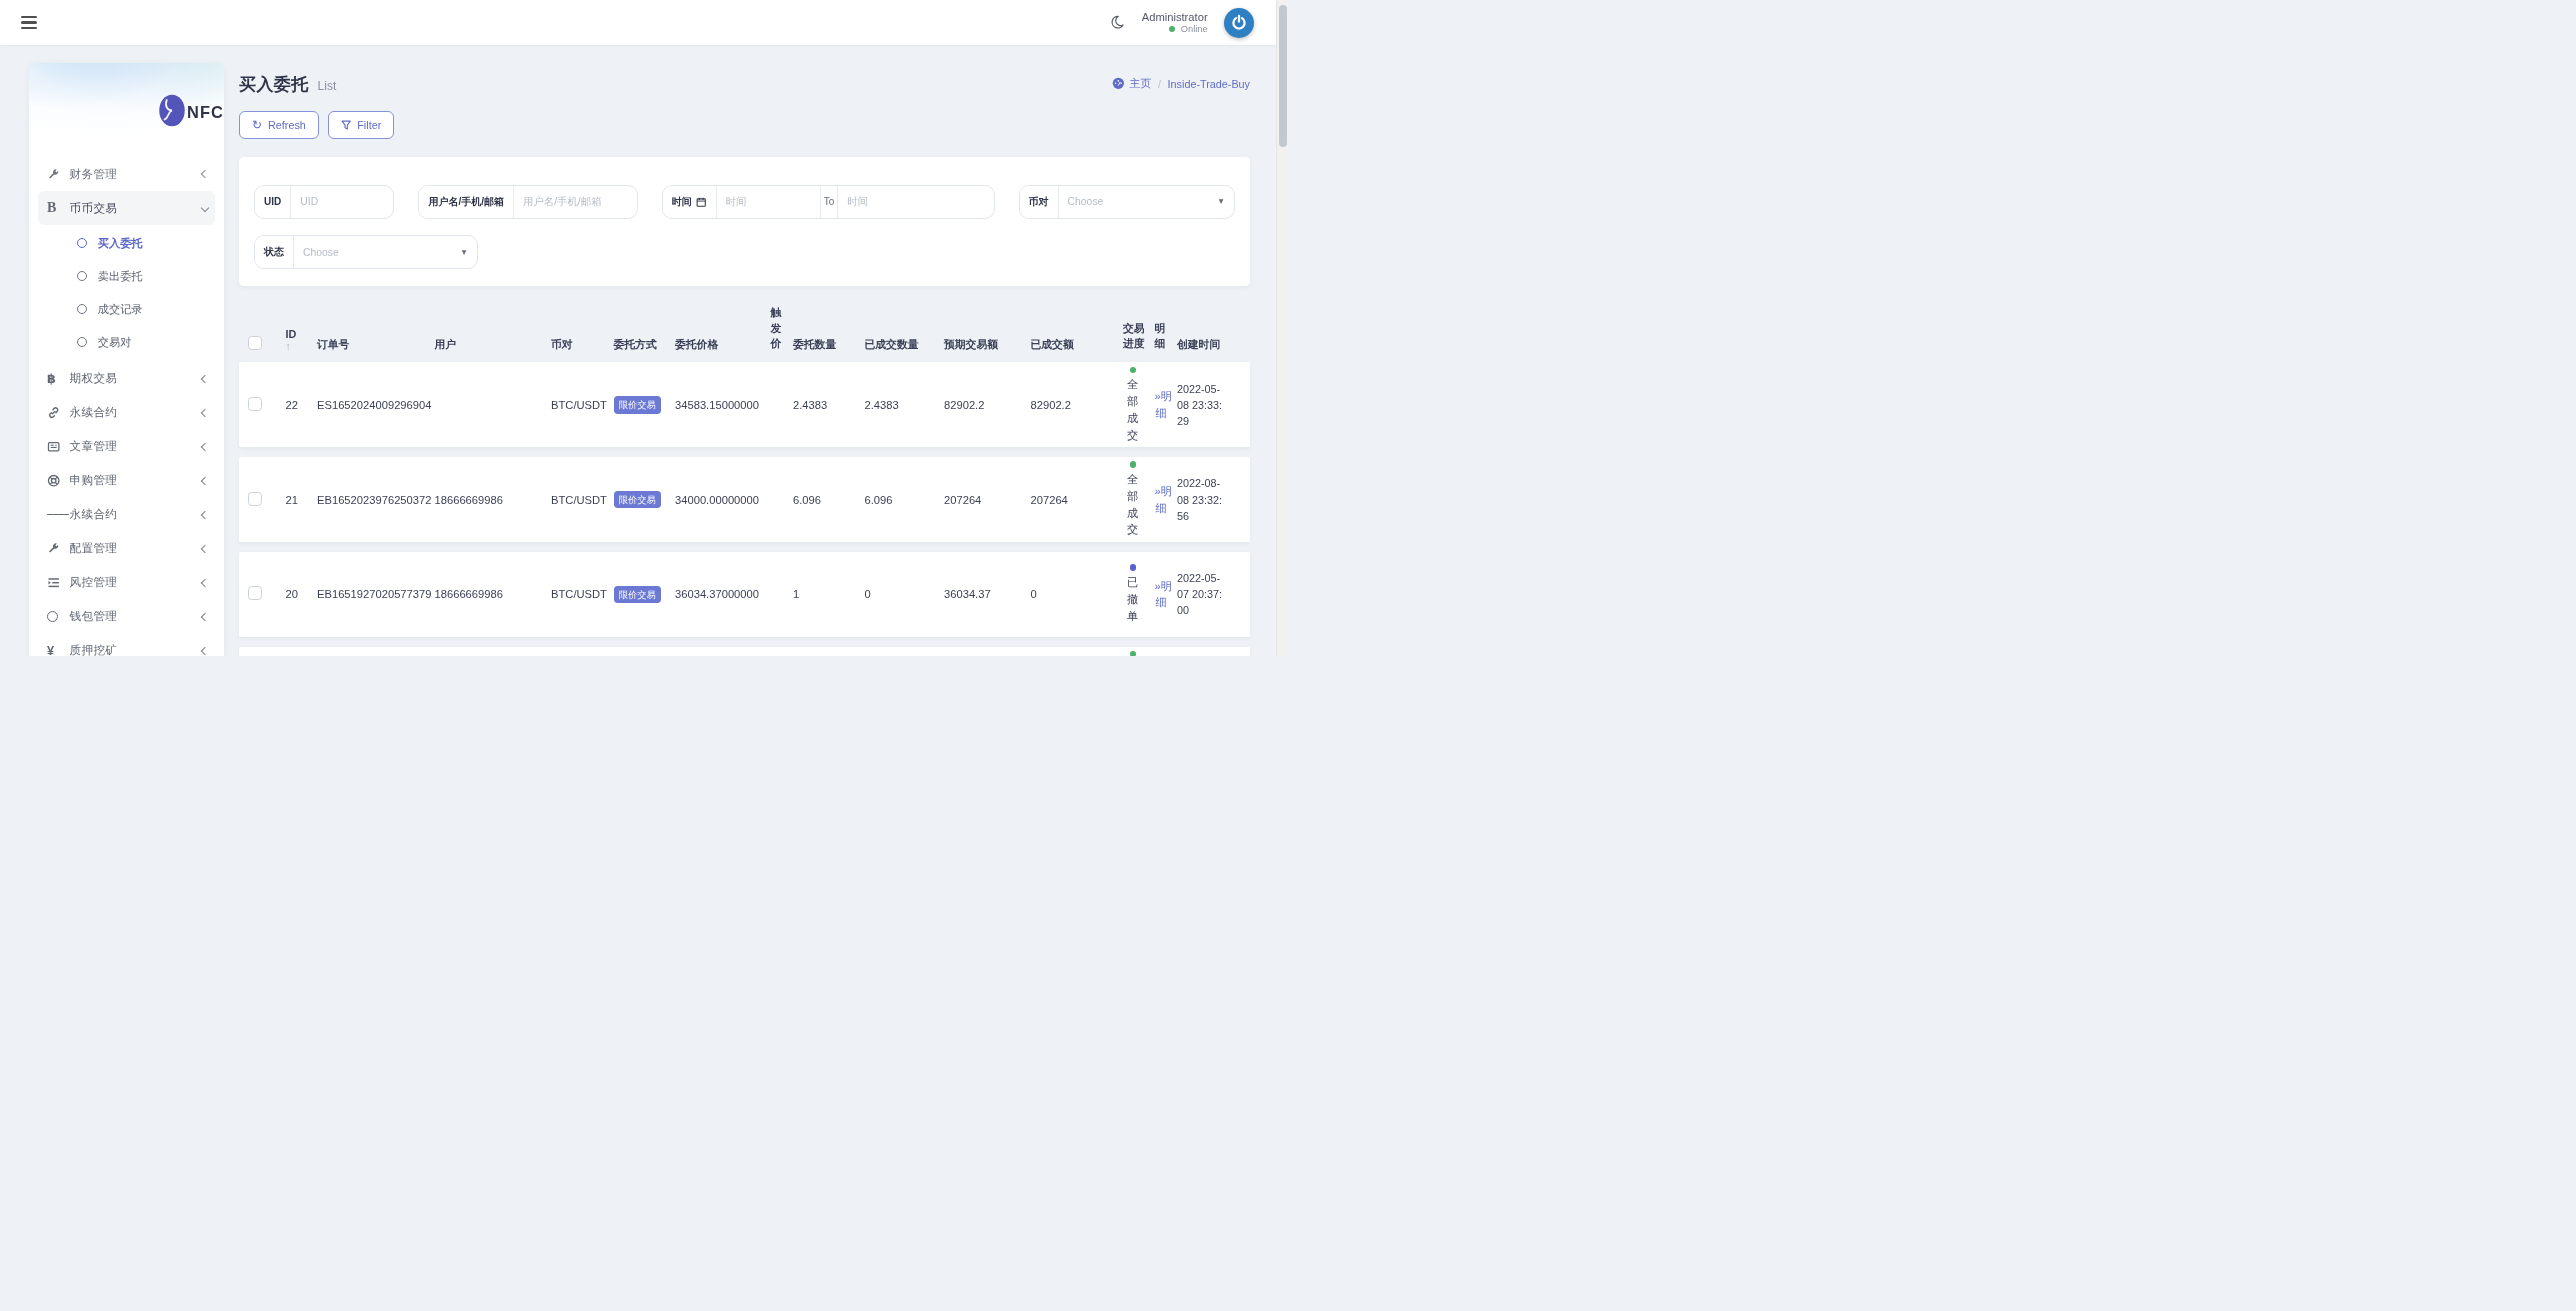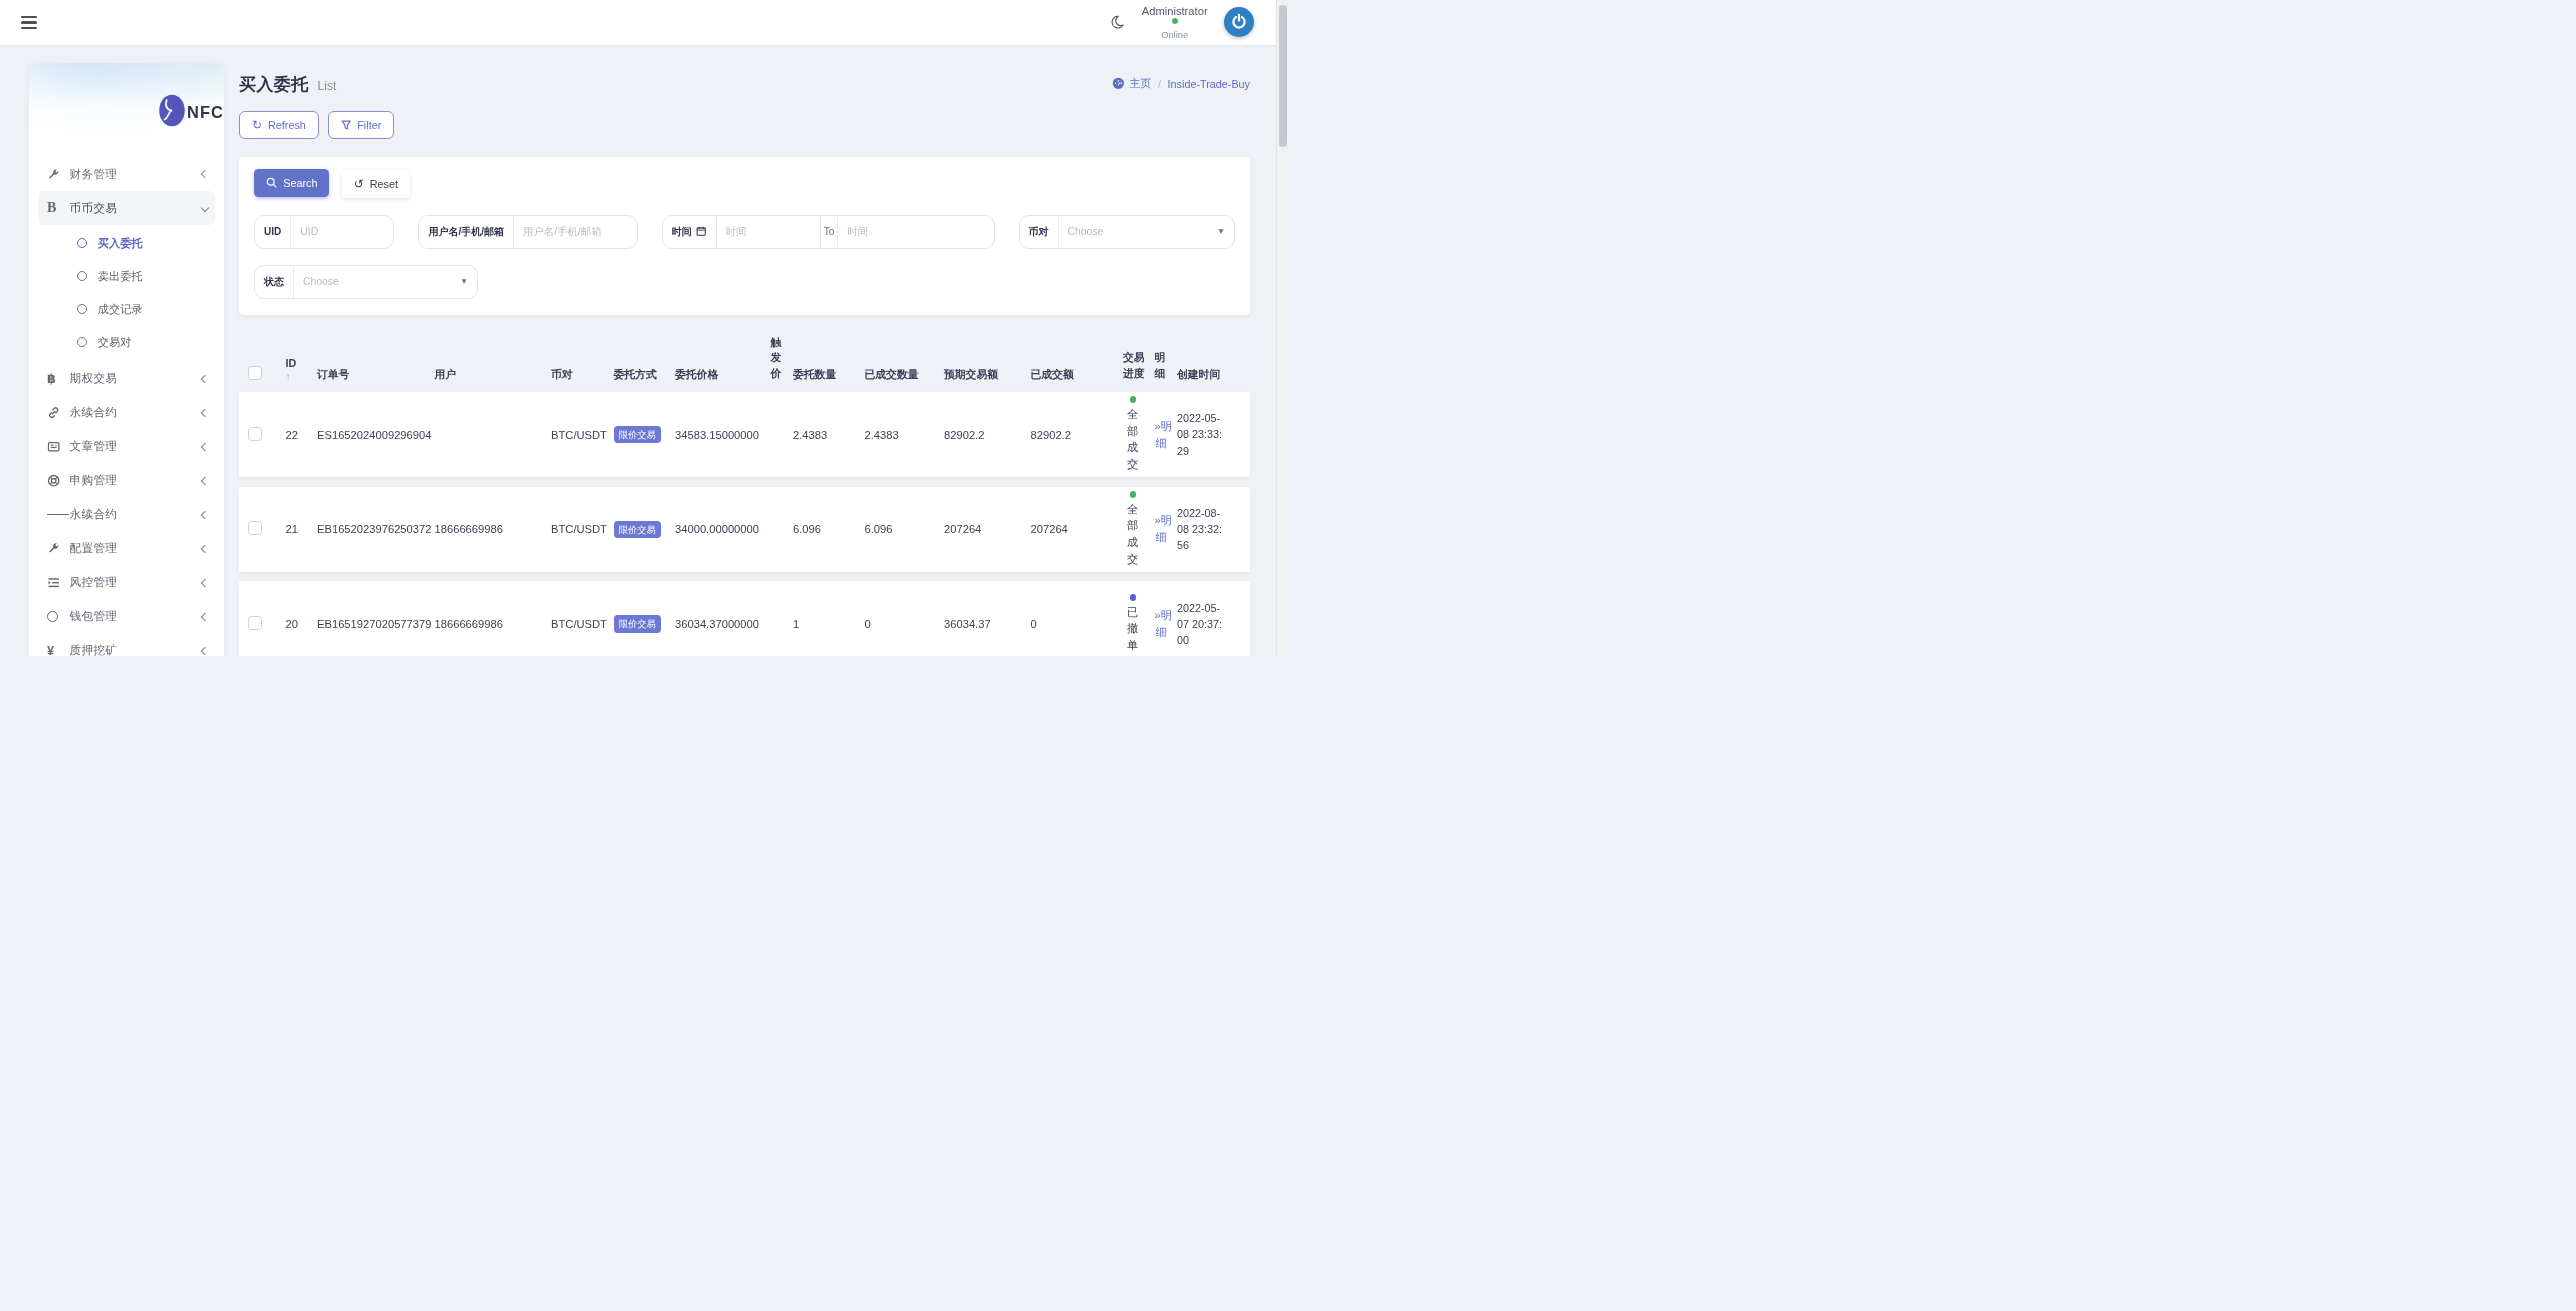--- a/index.html
+++ b/index.html
@@ -8,21 +8,21 @@
 
   
   .topbar { position:absolute; top:0; left:0; width:1288px; height:45px; background:#fff;
             box-shadow:0 0.7px 3px rgba(40,50,70,.08); display:flex; align-items:center; z-index:20; }
   .burger { margin-left:21px; cursor:pointer; }
   .burger span { display:block; width:16.4px; height:2.2px; background:#4f4f4f; border-radius:1.5px; margin:3px 0; }
   .top-right { margin-left:auto; display:flex; align-items:center; gap:16.4px; margin-right:34px; }
   .moon svg { display:block; }
   .userblock { text-align:right; line-height:1.25; }
   .username { font-size:11.2px; color:#55586a; }
-  .online { font-size:9.3px; color:#8c919e; display:flex; align-items:center; justify-content:flex-end; gap:6px;flex-direction:column; }
+  .online { font-size:9.3px; color:#8c919e; display:flex; align-items:center; justify-content:flex-end; gap:6px; }
   .online .dot { width:6px; height:6px; border-radius:50%; background:#4db06a; }
   .avatar { width:30px; height:30px; border-radius:50%; background:#2f80c3; display:flex; align-items:center; justify-content:center; box-shadow:0 1.5px 4.5px rgba(0,0,0,.25); cursor:pointer; }
 
   
   .scroll-track { position:absolute; right:0; top:0; width:12px; height:656px; background:#f1f1f2; z-index:30; border-left:0.7px solid #e4e4e6; }
   .scroll-thumb { position:absolute; top:4.5px; left:2.2px; width:7.5px; height:142px; background:#c3c8cf; border-radius:4.5px; }
 
   
   .sidebar { position:absolute; left:29px; top:63px; width:195px; height:593px; background:#fff;
              border-radius:6px 6px 0 0; box-shadow:0 1.5px 6px rgba(40,50,70,.06); overflow:hidden; }
@@ -307,33 +307,20 @@
     </button>
     <button class="btn-outline">
       <svg width="10.4" height="10.4" viewBox="0 0 14 14">
         <path d="M1.5 1.5 h11 L8.5 7 v5 l-3 -1.5 V7 z" fill="none" stroke="#5f6cc6" stroke-width="1.5" stroke-linejoin="round"></path>
       </svg>
       <span>Filter</span>
     </button>
   </div>
 
   <div class="card">
-    <div>
-      <button class="btn-primary">
-        <svg width="11.2" height="11.2" viewBox="0 0 15 15">
-          <circle cx="6.3" cy="6.3" r="4.6" fill="none" stroke="#fff" stroke-width="1.7"></circle>
-          <line x1="9.9" y1="9.9" x2="13.3" y2="13.3" stroke="#fff" stroke-width="1.7" stroke-linecap="round"></line>
-        </svg>
-        <span>Search</span>
-      </button>
-      <button class="btn-plain">
-        <span style="font-size:12px;line-height:1;">↺</span>
-        <span>Reset</span>
-      </button>
-    </div>
 
     <div class="filters-row">
       <div class="ig w-uid">
         <span class="ig-label">UID</span>
         <input placeholder="UID" style="">
       </div>
       <div class="ig w-user">
         <span class="ig-label">用户名/手机/邮箱</span>
         <input placeholder="用户名/手机/邮箱" style="">
       </div>

